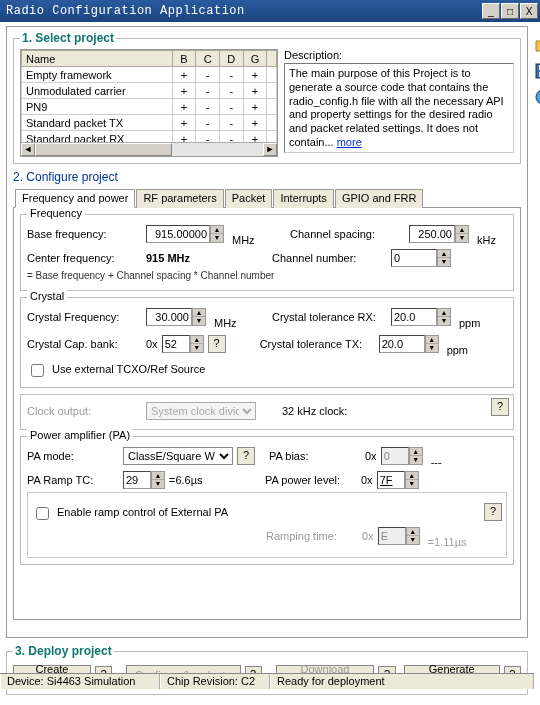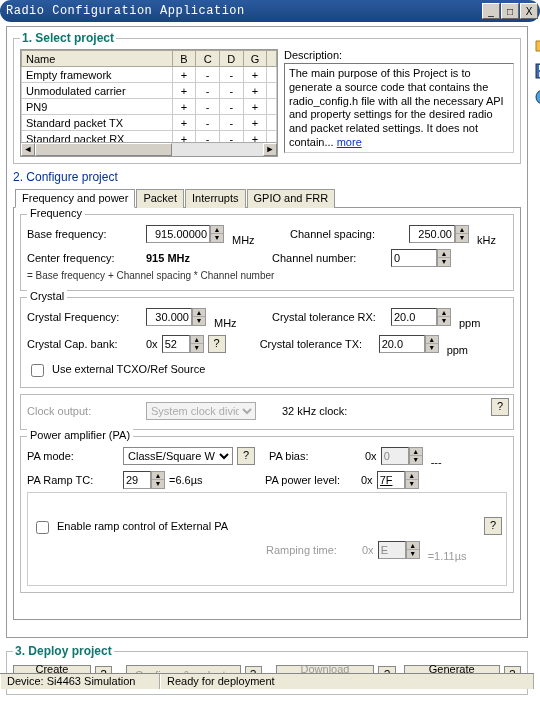--- a/index.html
+++ b/index.html
@@ -1,17 +1,17 @@
 <!DOCTYPE html>
 <html><head>
 <meta charset="utf-8">
 <style>
 * { box-sizing: border-box; font-family: Tahoma, Arial, sans-serif; font-size: 11px; }
 body { margin: 0; padding: 0; background: #fff; width: 540px; height: 705px; overflow: hidden; }
-.titlebar { background: linear-gradient(to bottom, #2a5a9e 0%, #1a4480 100%); height: 22px; color: #fff; display: flex; align-items: center; padding: 0 2px 0 6px; border-radius: 11px; }
+.titlebar { background: linear-gradient(to bottom, #2a5a9e 0%, #1a4480 100%); height: 22px; color: #fff; display: flex; align-items: center; padding: 0 2px 0 6px; }
 .titlebar-text { font-family: "Courier New", monospace; font-size: 12px; flex: 1; letter-spacing: 0.5px; }
 .titlebar-btns { display: flex; gap: 1px; }
 .titlebar-btn { width: 18px; height: 16px; background: #d4d0c8; border: 1px solid #fff; border-right-color: #666; border-bottom-color: #666; display: flex; align-items: center; justify-content: center; font-size: 10px; color: #000; cursor: default; }
 .content-area { display: flex; height: 667px; }
 .main { flex: 1; padding: 4px 6px; background: #fff; position: relative; }
 .outer-border { border: 1px solid #999; padding: 4px 6px 6px 6px; height: 612px; position: relative; }
 .toolbar-right { width: 28px; display: flex; flex-direction: column; align-items: center; gap: 8px; padding-top: 14px; }
 .tool-icon { width: 18px; height: 18px; display: flex; align-items: center; justify-content: center; }
 fieldset { border: 1px solid #bcbcbc; margin: 0 0 6px 0; padding: 4px 6px 6px 6px; }
 legend { color: #0f766e; font-weight: bold; padding: 0 2px; font-size: 12px; }
@@ -157,20 +157,21 @@
             </div>
           </div>
         </div>
       </fieldset>
 
       <div style="margin-bottom:4px">
         <span style="color:#003399;font-weight:normal;font-size:12px">2. Configure project</span>
       </div>
       <div class="tabs">
         <div class="tab active">Frequency and power</div>
+        <div class="tab">RF parameters</div>
         <div class="tab">Packet</div>
         <div class="tab">Interrupts</div>
         <div class="tab">GPIO and FRR</div>
       </div>
       <div class="tab-panel">
 
         <div class="inner-group">
           <div class="grp-title">Frequency</div>
           <div class="row">
             <span class="lbl w110">Base frequency:</span>
@@ -304,21 +305,21 @@
             <span class="lbl w95">PA power level:</span>
             <span>0x</span>
             <span class="spinner">
                 <input class="text w30" style="text-align: left; text-decoration: underline;" value="7F">
                 <span class="spin-btns">
                   <span class="spin-btn">▲</span>
                   <span class="spin-btn">▼</span>
                 </span>
               </span>
           </div>
-          <div style="border:1px solid #ccc; padding:20px 4px; margin-top:2px">
+          <div style="border:1px solid #ccc; padding:6px 4px; margin-top:2px">
             <div class="row checkbox-row">
               <input type="checkbox" style="">
               <span>Enable ramp control of External PA</span>
               <span style="flex:1"></span>
               <span class="qbtn">?</span>
             </div>
             <div class="row">
               <span style="width:230px"></span>
               <span class="lbl w95 disabled-text">Ramping time:</span>
               <span class="disabled-text">0x</span>
@@ -349,20 +350,21 @@
         <button class="btn" disabled="">Download project</button>
         <span class="qbtn">?</span>
         <span style="flex:1"></span>
         <button class="btn">Generate source</button>
         <span class="qbtn">?</span>
       </div>
     </fieldset>
 
     <div class="statusbar">
       <div class="status-cell" style="width:160px">Device: Si4463  Simulation</div>
+      <div class="status-cell" style="width:110px">Chip Revision: C2</div>
       <div class="status-cell" style="flex:1">Ready for deployment</div>
     </div>
   </div>
 
   <div class="toolbar-right">
     <div class="tool-icon">
         <svg width="16" height="16">
           <path d="M1 4 h6 l2 2 h6 v8 h-14 z" fill="#f5c04a" stroke="#aa7b1a"></path>
         </svg>
       </div>

